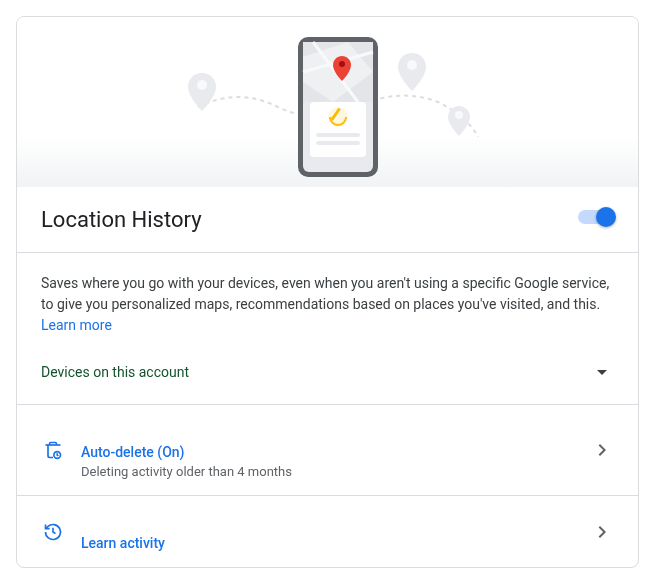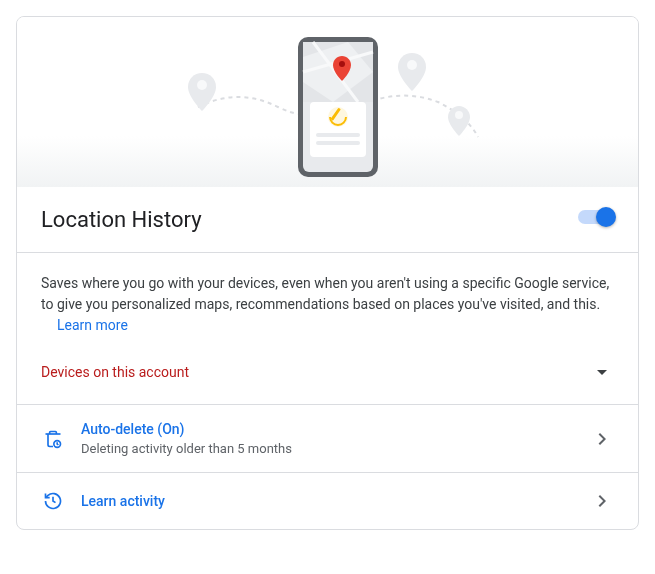--- a/index.html
+++ b/index.html
@@ -66,32 +66,31 @@
       border-bottom: 1px solid #dadce0;
     }
     .description {
       font-size: 14px;
       line-height: 1.5;
       color: #3c4043;
     }
     .link {
       color: #1a73e8;
       cursor: pointer;
-      margin-left: 16px;
     }
     .devices-row {
       display: flex;
       align-items: center;
       justify-content: space-between;
       padding-top: 24px;
       cursor: pointer;
     }
     .devices-label {
       font-size: 14px;
-      color: #b91c1c;
+      color: #14532d;
     }
     .expand-icon {
       width: 24px;
       height: 24px;
       fill: #3c4043;
     }
     .action-row {
       display: flex;
       align-items: center;
       padding: 16px 24px;
@@ -110,20 +109,21 @@
       align-items: center;
       justify-content: center;
     }
     .action-content {
       flex: 1;
     }
     .action-title {
       font-size: 14px;
       color: #1a73e8;
       font-weight: 500;
+      margin-top: 23px;
     }
     .action-subtitle {
       font-size: 13px;
       color: #5f6368;
       margin-top: 4px;
     }
     .chevron {
       width: 24px;
       height: 24px;
       fill: #5f6368;
@@ -193,21 +193,21 @@
       <svg width="20" height="20" viewBox="0 0 24 24" fill="none" stroke="#1a73e8" stroke-width="2">
         <path d="M3 6h18"></path>
         <path d="M8 6V4a1 1 0 0 1 1-1h6a1 1 0 0 1 1 1v2"></path>
         <path d="M6 6v13a2 2 0 0 0 2 2h4"></path>
         <circle cx="17" cy="18" r="4"></circle>
         <path d="M17 16v2l1.5 1"></path>
       </svg>
     </div>
     <div class="action-content">
       <div class="action-title">Auto-delete (On)</div>
-      <div class="action-subtitle">Deleting activity older than 5 months</div>
+      <div class="action-subtitle">Deleting activity older than 4 months</div>
     </div>
     <svg class="chevron" viewBox="0 0 24 24">
       <path d="M10 6L8.59 7.41 13.17 12l-4.58 4.59L10 18l6-6z"></path>
     </svg>
   </div>
 
   <div class="action-row">
     <div class="action-icon">
       <svg width="20" height="20" viewBox="0 0 24 24" fill="none" stroke="#1a73e8" stroke-width="2">
         <path d="M3 12a9 9 0 1 0 3-6.7L3 8"></path>

